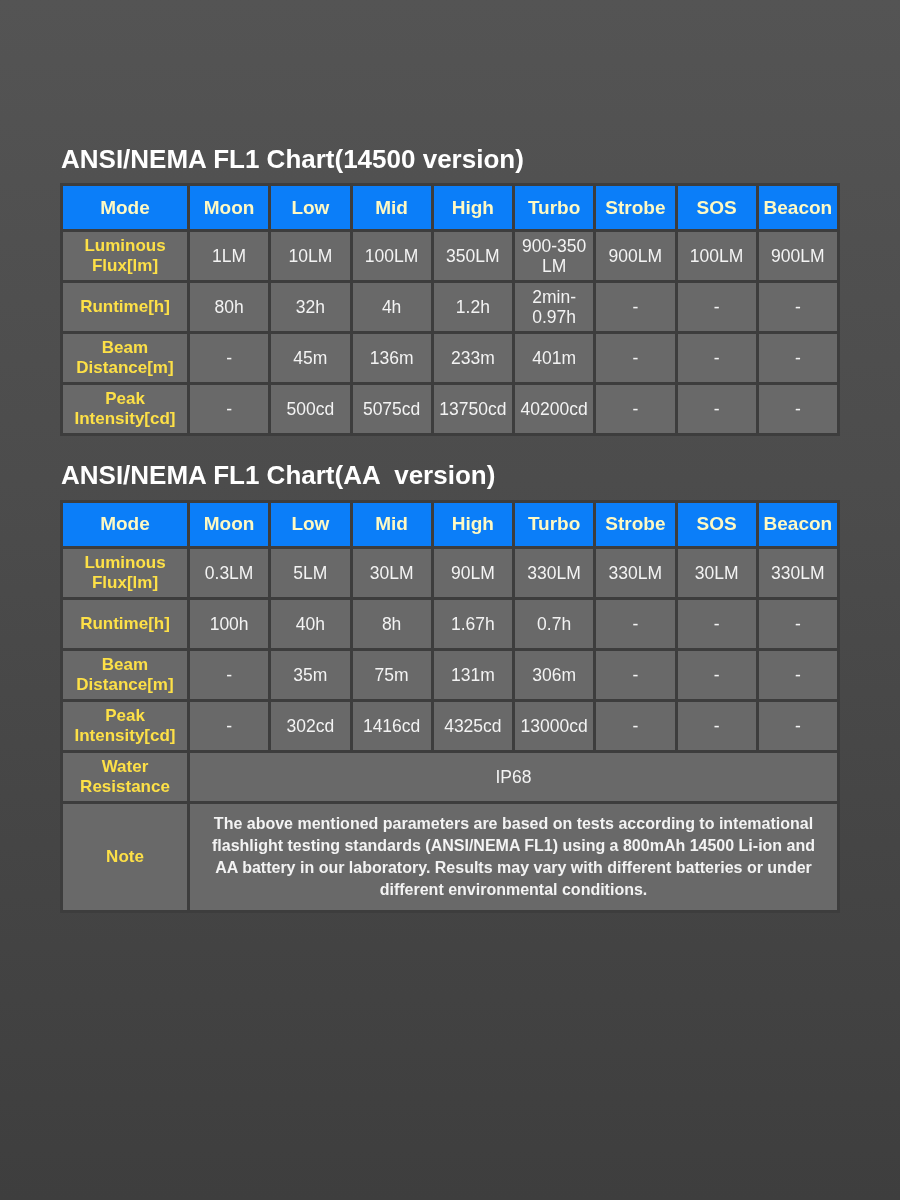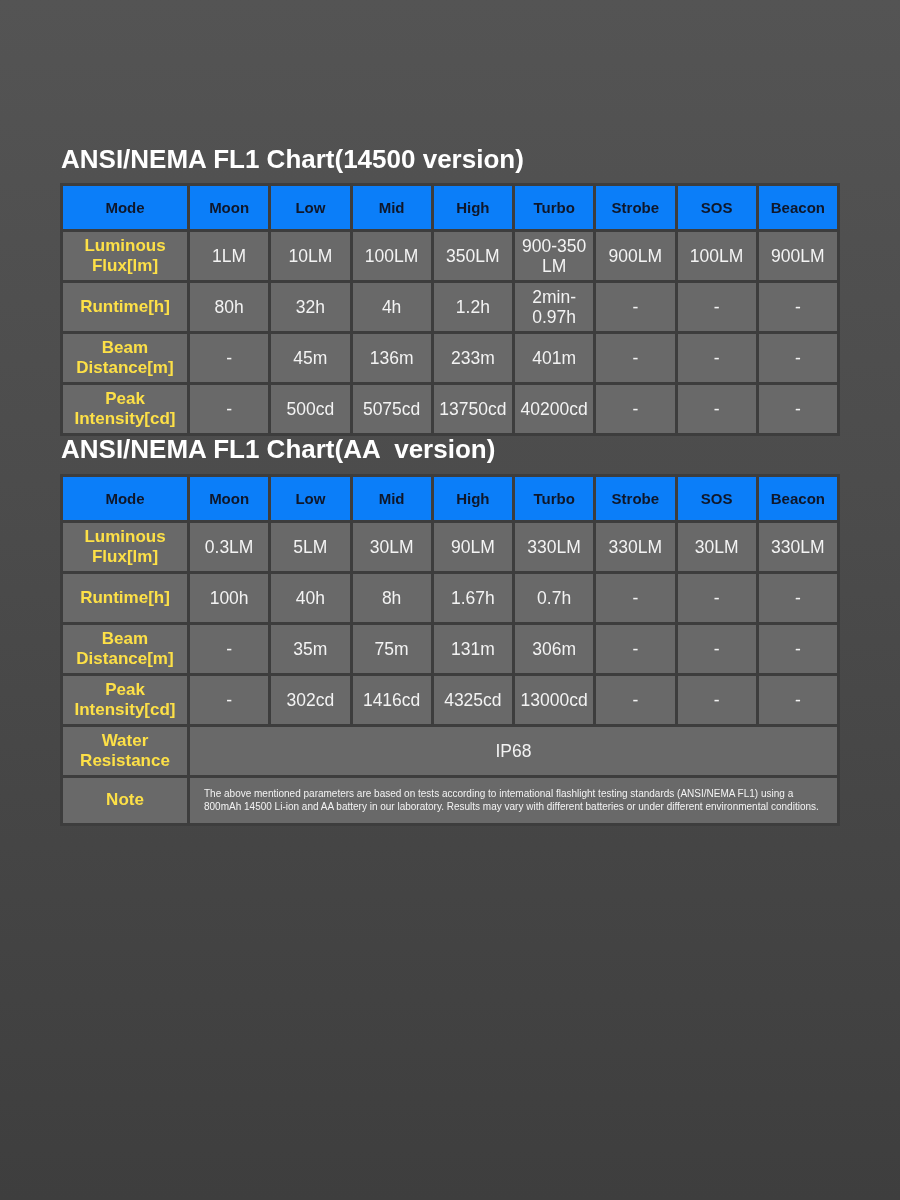--- a/index.html
+++ b/index.html
@@ -10,21 +10,21 @@
   .page {
     position: relative;
     width: 900px; height: 1200px;
     background: linear-gradient(180deg, #545454 0%, #4b4b4b 45%, #3e3e3e 100%);
     overflow: hidden;
   }
   .content {
     padding: 146px 60px 0 60px;
   }
   .chart-section { margin: 0 0 0 0; }
-  .chart-section + .chart-section { }
+  .chart-section + .chart-section { margin-top: 26px; }
   h2.section-title {
     margin: 0 0 10px 1px;
     color: #ffffff;
     font-size: 26px;
     font-weight: bold;
     line-height: 1.05;
     white-space: pre-wrap;
     letter-spacing: 0px;
   }
   table.spec-table {
@@ -35,22 +35,22 @@
   table.spec-table col.label-col { width: 127px; }
   table.spec-table th, table.spec-table td {
     border: 3px solid #3d3d3d;
     text-align: center;
     vertical-align: middle;
     overflow: hidden;
   }
   table.spec-table thead tr { height: 46px; }
   table.spec-table thead th {
     background: #0b7ef9;
-    color: #0f172a;
-    font-size: 15px;
+    color: #fef9c3;
+    font-size: 19px;
     font-weight: bold;
     padding: 0 2px;
   }
   table.spec-table tbody tr { height: 51px; }
   table.spec-table tbody th.row-label {
     background: #696969;
     color: #fde047;
     font-size: 17px;
     font-weight: bold;
     line-height: 1.18;
@@ -59,24 +59,25 @@
   table.spec-table tbody td {
     background: #696969;
     color: #f3f3f3;
     font-size: 17.5px;
     font-weight: normal;
     line-height: 1.15;
     padding: 2px 2px;
   }
   table.spec-table tbody tr.note-row { height: auto; }
   table.spec-table tbody td.note-cell {
-    text-align: left;
-    font-size: 10px;
+    text-align: center;
+    font-size: 16px;
     line-height: 1.38;
     padding: 9px 14px 9px 14px;
+    font-weight: bold;
   }
 </style>
 </head>
 <body>
 
 <div class="page">
   <div class="content">
 
     <section class="chart-section">
       <h2 class="section-title">ANSI/NEMA FL1 Chart(14500 version)</h2>

